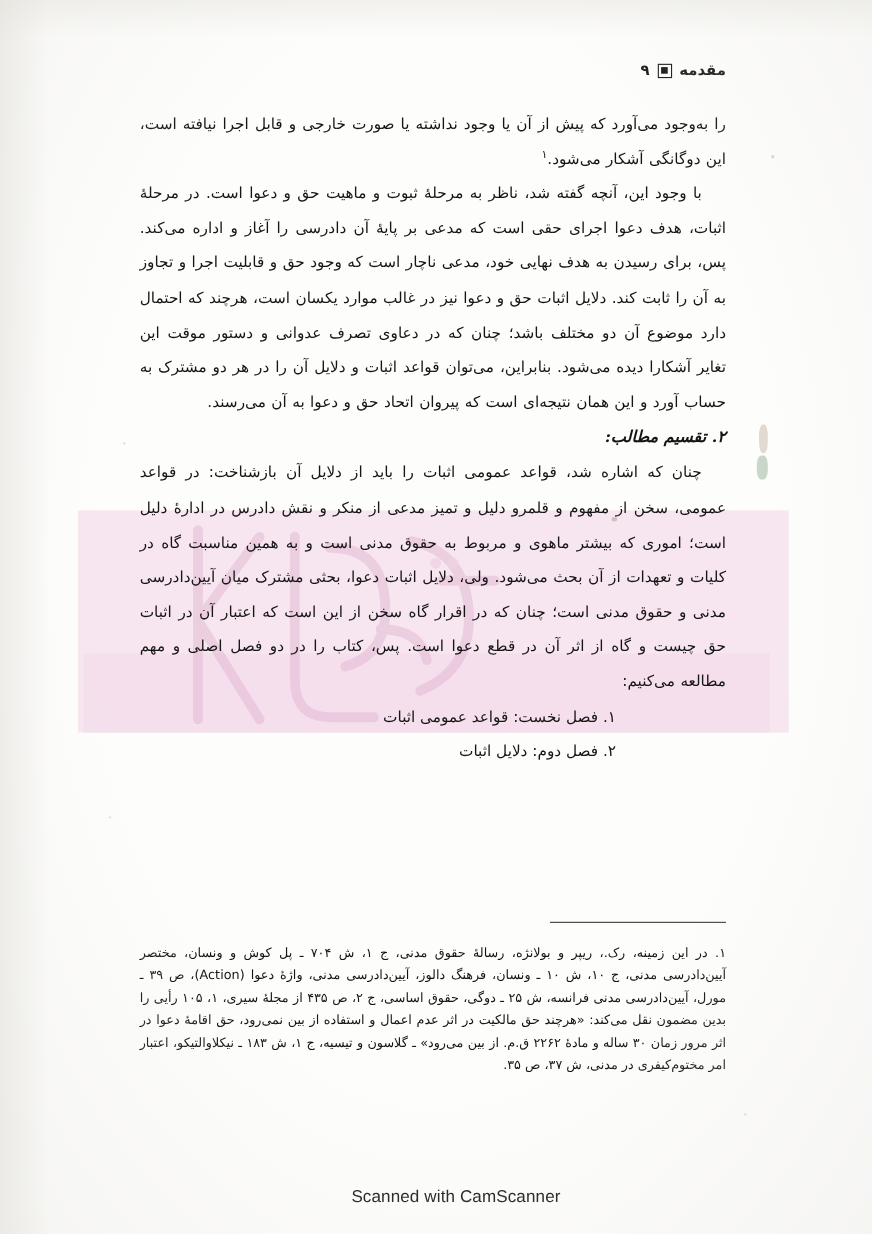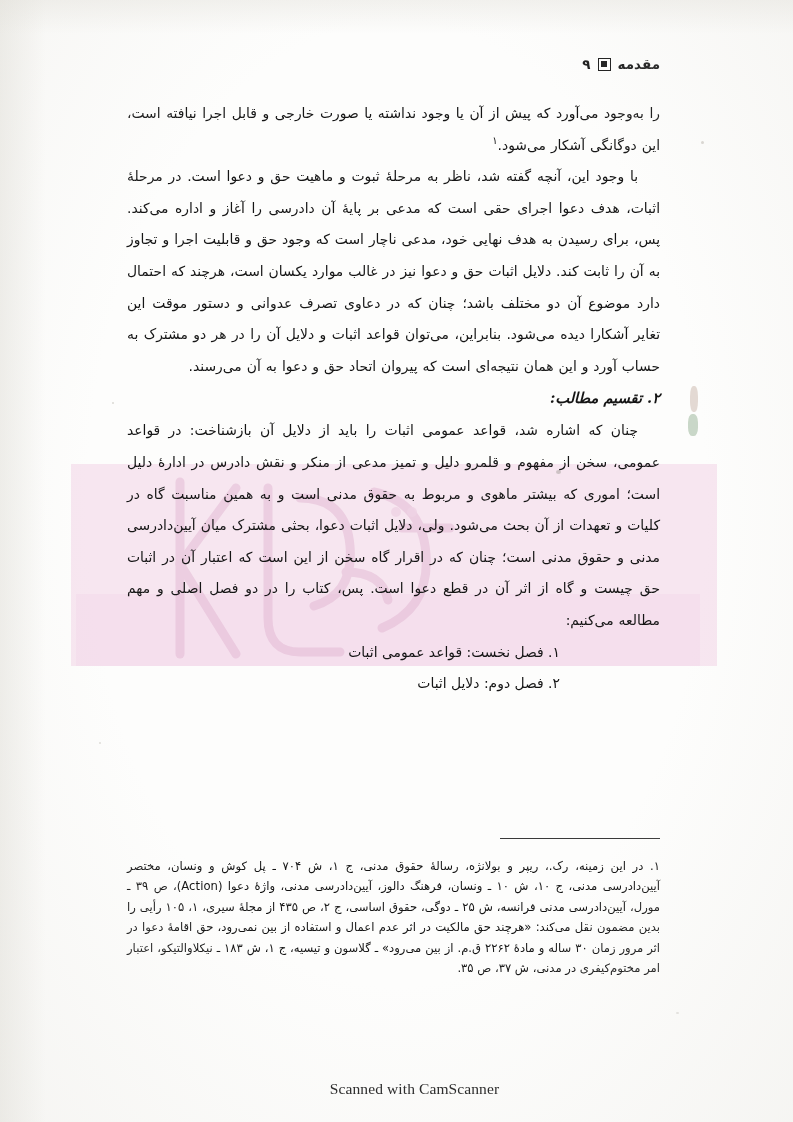--- a/index.html
+++ b/index.html
@@ -191,21 +191,21 @@
   }
 
   
   .camscanner {
     position: absolute;
     left: 0;
     right: 0;
     bottom: 24px;
     text-align: center;
     direction: ltr;
-    font-family: Liberation Serif, serif;
+    font-family: Liberation Sans, sans-serif;
     font-size: 15.5px;
     color: #2d2d2d;
     letter-spacing: 0.1px;
     z-index: 45;
   }
   .camscanner span { padding-left: 36px; }
 
   
   .speck {
     position: absolute;

